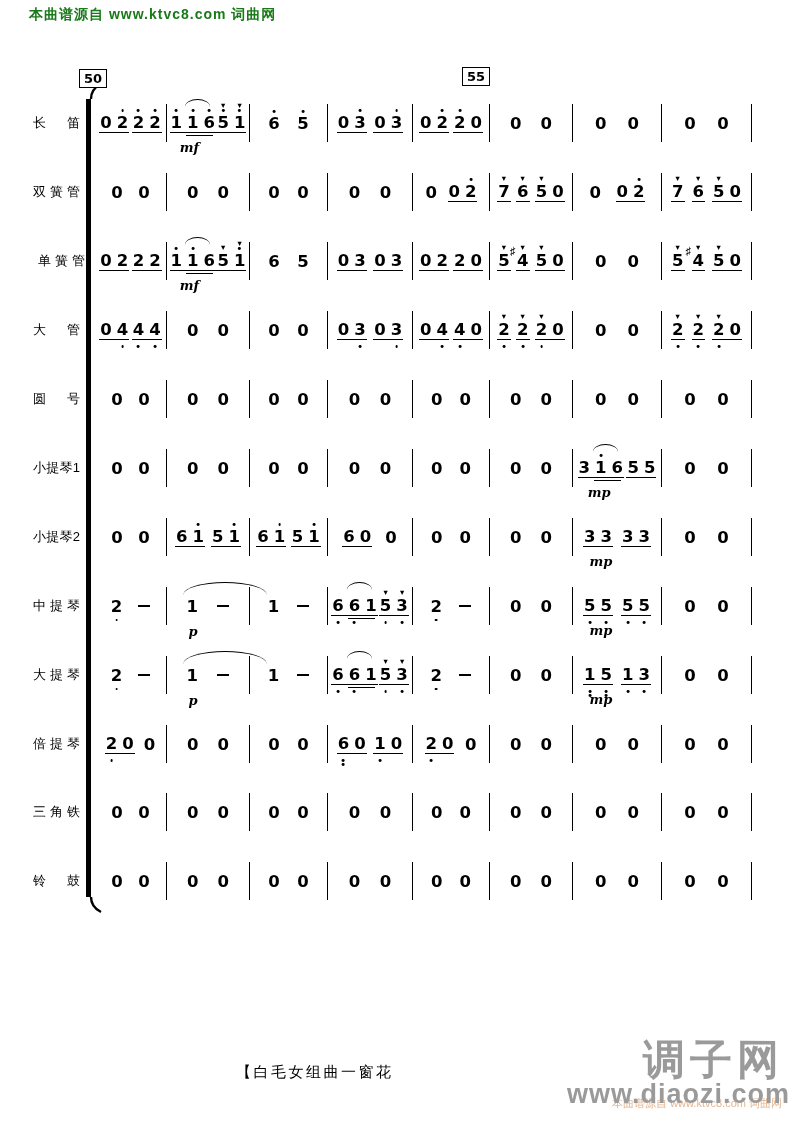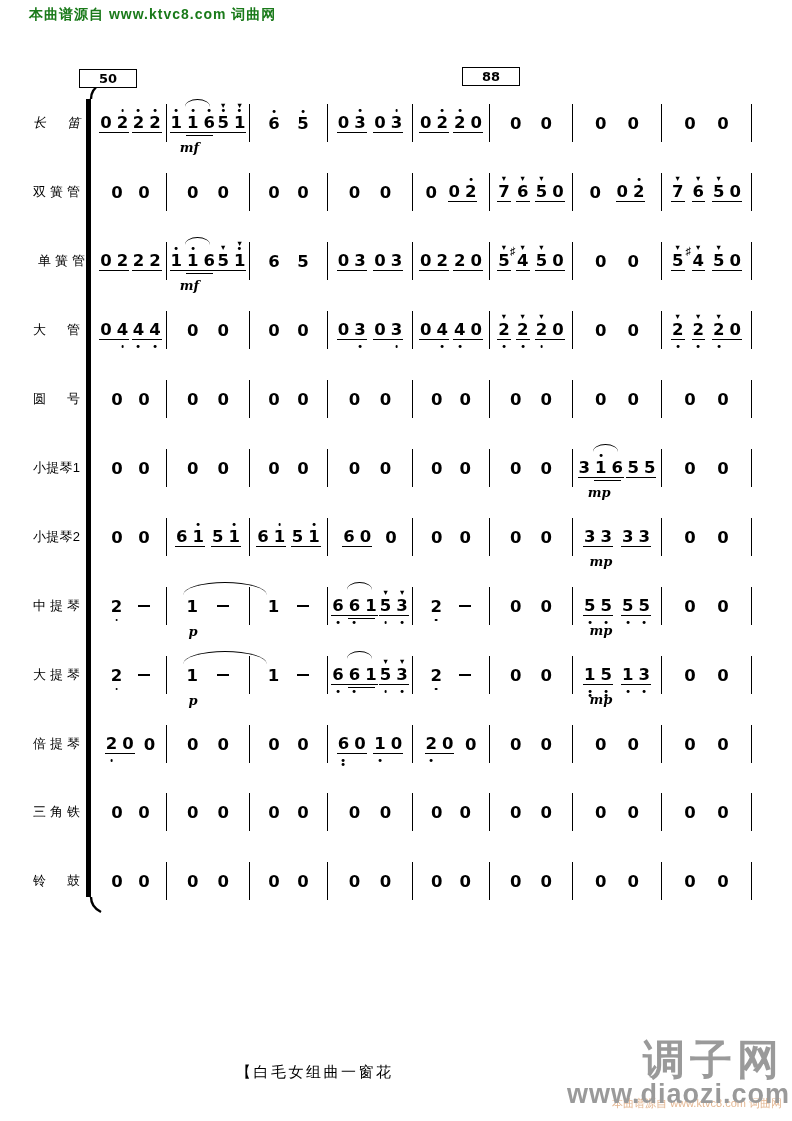--- a/index.html
+++ b/index.html
@@ -34,42 +34,42 @@
   .below{position:absolute;top:calc(100% + 3px);left:50%;transform:translateX(-50%);
     display:flex;flex-direction:column;align-items:center;gap:1.5px;}
   .group.b1 > .tok > .below{top:calc(100% + 6px);}
   .subbeam{position:absolute;top:calc(100% + 2.5px);height:0;border-top:1.7px solid #000;}
   .tiearc{position:absolute;bottom:calc(100% + 6px);height:7px;
     border-top:1.6px solid #000;border-radius:50% 50% 0 0/100% 100% 0 0;}
   .dyn{position:absolute;top:calc(100% + 8px);left:22%;
     font-family:"DejaVu Serif",serif;font-style:italic;font-weight:bold;font-size:13px;}
   .slur{position:absolute;height:12px;border-top:1.7px solid #000;
     border-radius:50% 50% 0 0/100% 100% 0 0;}
-  .mnum{position:absolute;border:1.5px solid #000;padding:0 19px;background:#fff;
+  .mnum{position:absolute;border:1.5px solid #000;padding:0 4px;background:#fff;
     font-family:"DejaVu Sans",sans-serif;font-weight:bold;font-size:13px;line-height:17px;}
   .bracket{position:absolute;left:78px;top:82px;}
   .footer-title{position:absolute;left:236px;top:1063px;font-size:15px;letter-spacing:2.5px;}
   .wm-name{position:absolute;right:8px;top:1032px;font-size:42px;font-weight:bold;letter-spacing:5px;}
   .wm-url{position:absolute;right:2px;top:1079px;font-size:27px;font-weight:bold;letter-spacing:1px;}
   .wm-overlay{position:absolute;right:10px;top:1096px;font-size:11px;opacity:.55;}
 </style>
 </head>
 <body>
 
 <div class="src-note" style="color: rgb(26, 122, 26);">本曲谱源自 www.ktvc8.com 词曲网</div>
 
 <svg class="bracket" width="30" height="840" viewBox="0 0 30 840">
   <rect x="8" y="17" width="5" height="798" fill="#000"></rect>
   <path d="M13,17 Q13,7 23,2" stroke="#000" stroke-width="2.4" fill="none"></path>
   <path d="M13,815 Q13,825 23,830" stroke="#000" stroke-width="2.4" fill="none"></path>
 </svg>
 
 <div id="score">
     <div class="part-row" style="top: 104px;">
-      <div class="part-label" style="left: 33px; width: 47px; font-style: italic;">长笛</div>
+      <div class="part-label" style="left: 33px; width: 47px;">长笛</div>
       <div class="measures" style="left: 95px;">
         <div class="measure" style="width: 67px;">
           <span class="group b1">
             <span class="tok">
               <span class="digit">0</span>
             </span>
             <span class="tok">
               <span class="digit">2</span>
               <span class="above">
                 <span class="odot"></span>
@@ -1743,21 +1743,21 @@
           </span>
           <span class="group">
             <span class="tok">
               <span class="digit">0</span>
             </span>
           </span>
         </div>
       </div>
     </div>
     <div class="mnum" style="left: 79px; top: 69px;">50</div>
-    <div class="mnum" style="left: 462px; top: 67px;">88</div>
+    <div class="mnum" style="left: 462px; top: 67px;">55</div>
     <div class="slur" style="left: 183px; top: 582px; width: 84px;"></div>
     <div class="slur" style="left: 183px; top: 651px; width: 84px;"></div>
   </div>
 
 <div class="footer-title">【白毛女组曲一窗花</div>
 <div class="wm-overlay" style="color: rgb(204, 119, 51);">本曲谱源自 www.ktvc8.com 词曲网</div>
 <div class="wm-name" style="color: rgb(154, 154, 154);">调子网</div>
 <div class="wm-url" style="color: rgb(154, 154, 154);">www.diaozi.com</div>
 
 </body></html>

